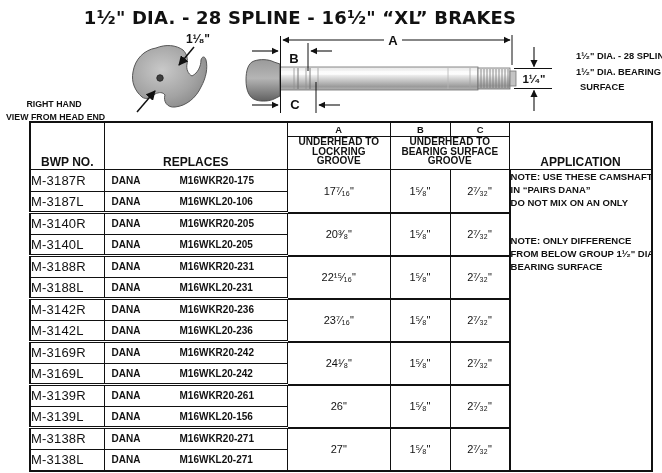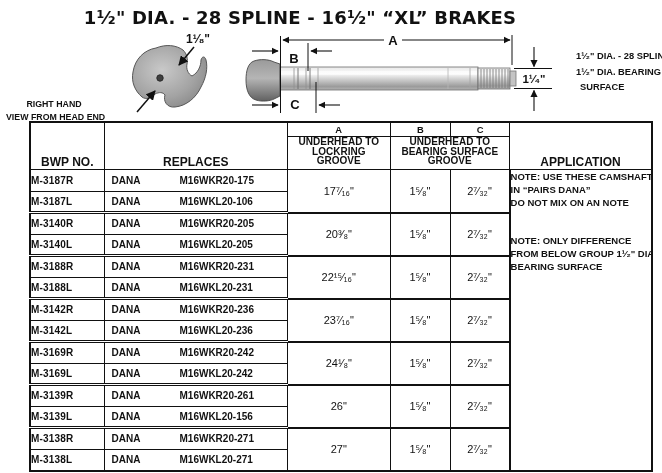--- a/index.html
+++ b/index.html
@@ -55,21 +55,21 @@
   .letters span{line-height:14px;font-size:9.4px;font-weight:bold;text-align:center;}
   .letters .lb{width:50.4%;border-right:1px solid #111;}
   .letters .lc{flex:1;}
   .hdesc{
     flex:1;display:flex;align-items:flex-end;justify-content:center;
     text-align:center;font-size:10px;font-weight:bold;line-height:9.6px;
     padding-bottom:3px;
   }
   .hdesc div{max-width:96%;}
 
-  td.bwp{font-weight:bold;font-size:10px;padding-left:7px;letter-spacing:.2px;border-right-width:2px;}
+  td.bwp{font-weight:normal;font-size:13px;padding-left:7px;letter-spacing:.2px;border-right-width:2px;}
   th.h-bwp{border-right-width:2px;}
   td.rep{font-size:10px;border-right-width:2px;font-weight:bold;}
   th.h-rep{border-right-width:2px;margin-left:9px;}
   .repwrap{display:flex;padding-left:7px;}
   .repwrap .brand-name{width:68px;flex:0 0 auto;}
   .repwrap .part{flex:1;}
   td.val{text-align:center;font-size:11px;}
   td.val.c{border-right-width:2px;}
   th.h-bc{border-right-width:2px;}
   tr.gstart td.bwp,tr.gstart td.rep{border-top:3px double #111;}
@@ -231,21 +231,21 @@
               <span class="brand-name">DANA</span>
               <span class="part">M16WKR20-175</span>
             </div>
           </td>
       <td class="val a" rowspan="2">17⁷⁄₁₆"</td>
       <td class="val b" rowspan="2">1⁵⁄₈"</td>
       <td class="val c" rowspan="2">2⁷⁄₃₂"</td>
       <td class="app" rowspan="14">
         <div class="note-line">NOTE: USE THESE CAMSHAFTS</div>
         <div class="note-line">IN “PAIRS DANA”</div>
-        <div class="note-line">DO NOT MIX ON AN NOTE</div>
+        <div class="note-line">DO NOT MIX ON AN ONLY</div>
         <div class="note-line note-gap">NOTE: ONLY DIFFERENCE</div>
         <div class="note-line">FROM BELOW GROUP 1¹⁄₂" DIA.</div>
         <div class="note-line">BEARING SURFACE</div>
       </td>
     </tr>
     <tr class="row">
       <td class="bwp">M-3187L</td>
       <td class="rep">
             <div class="repwrap">
               <span class="brand-name">DANA</span>

